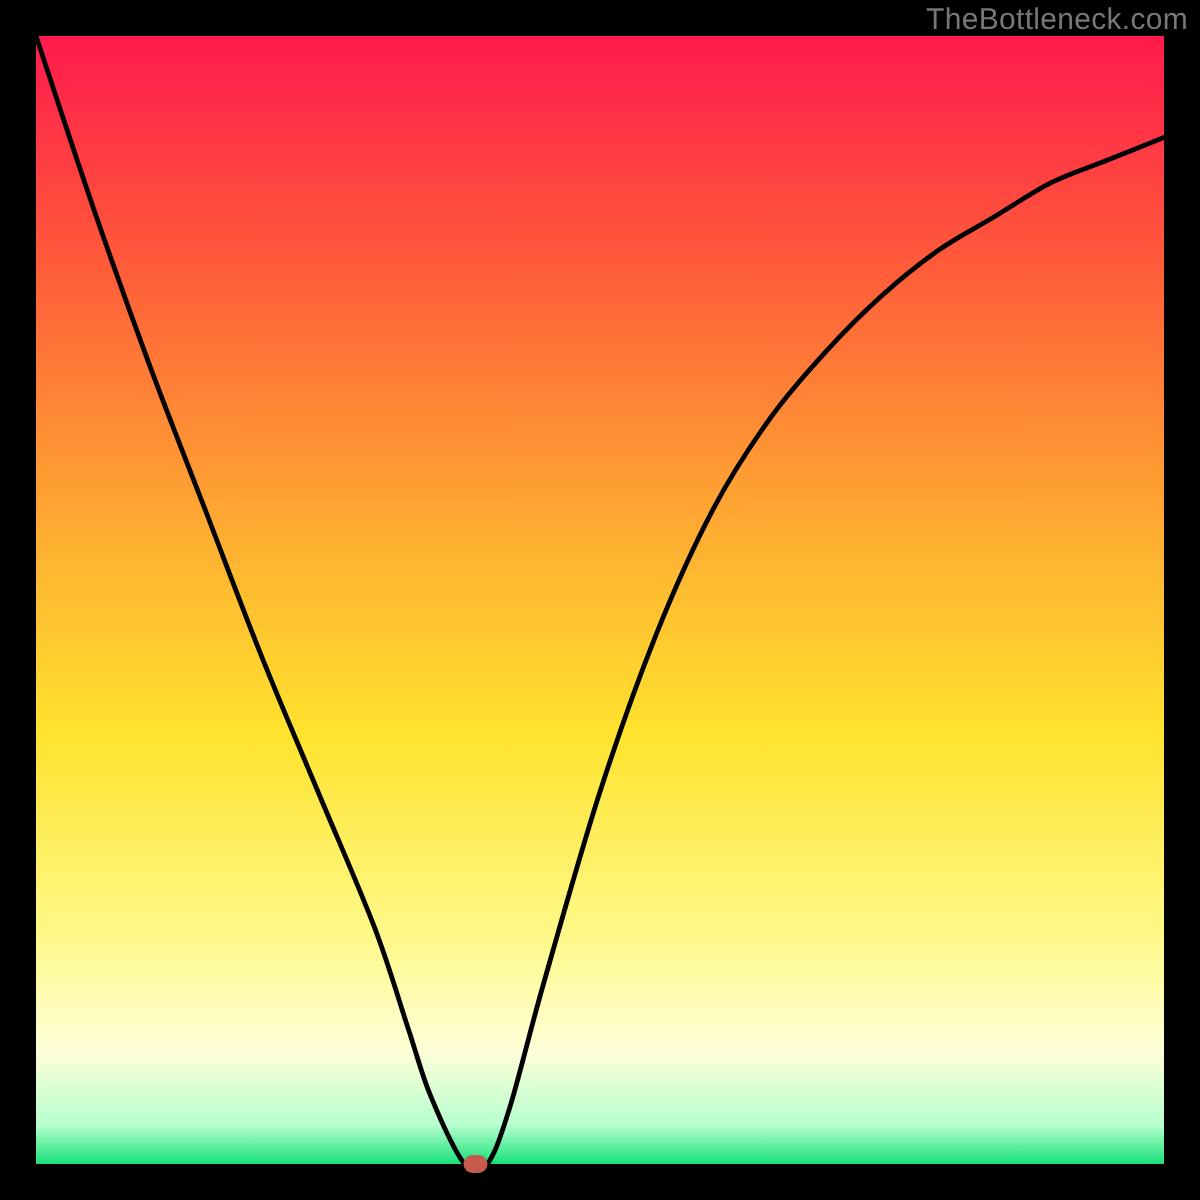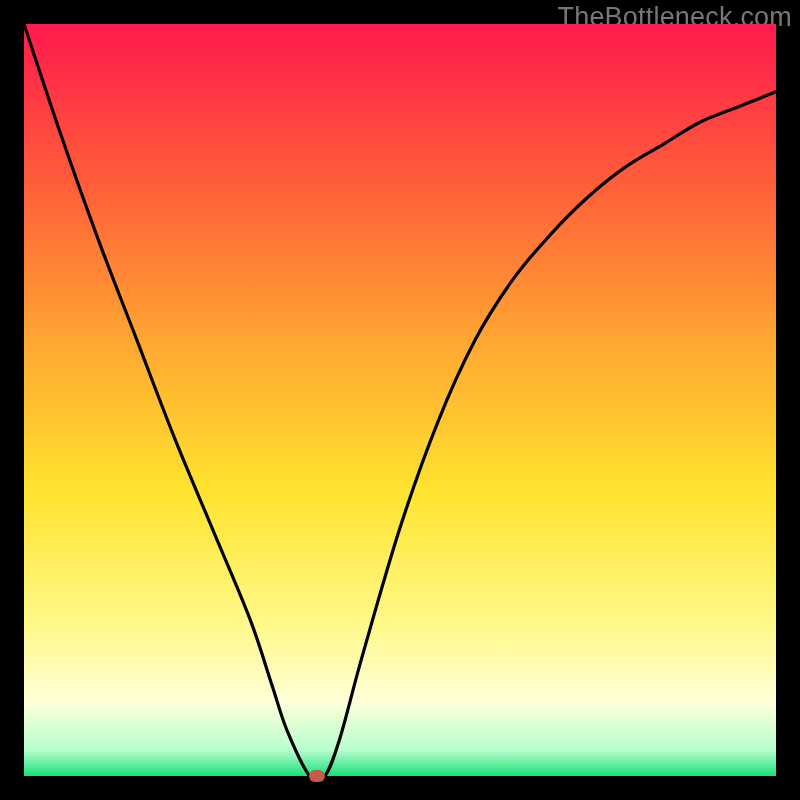--- a/index.html
+++ b/index.html
@@ -17,21 +17,21 @@
     top: 24px;
     width: 752px;
     height: 752px;
     background: #000;
   }
   .watermark {
     position: absolute;
     top: 2px;
     right: 8px;
     color: #777;
-    font-size: 27px;
+    font-size: 20px;
     letter-spacing: 0.2px;
   }
   svg {
     display: block;
   }
   .marker {
     position: absolute;
     width: 16px;
     height: 12px;
     border-radius: 6px;

